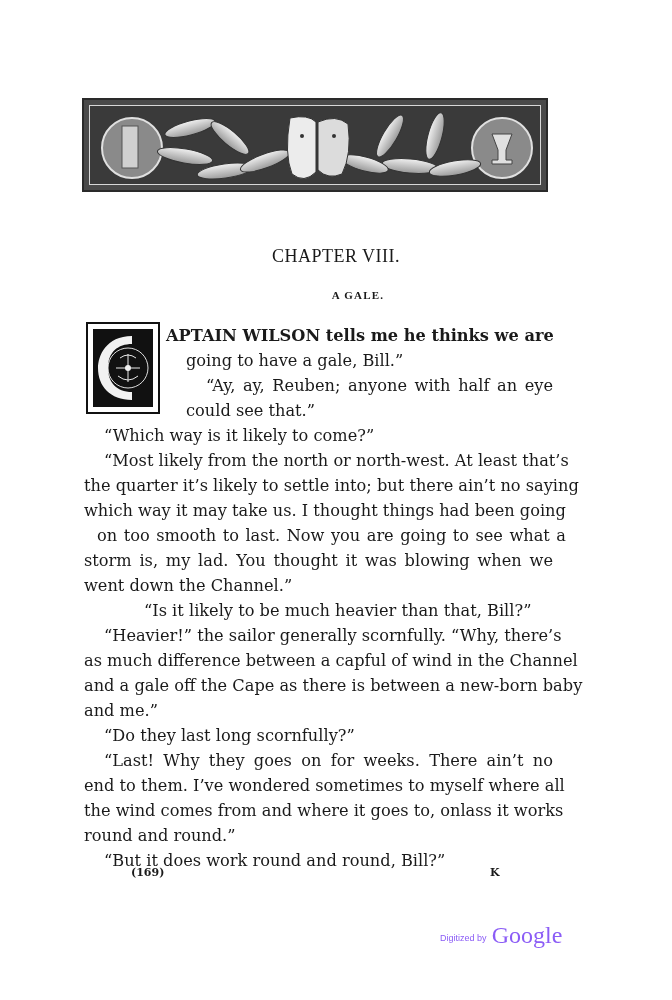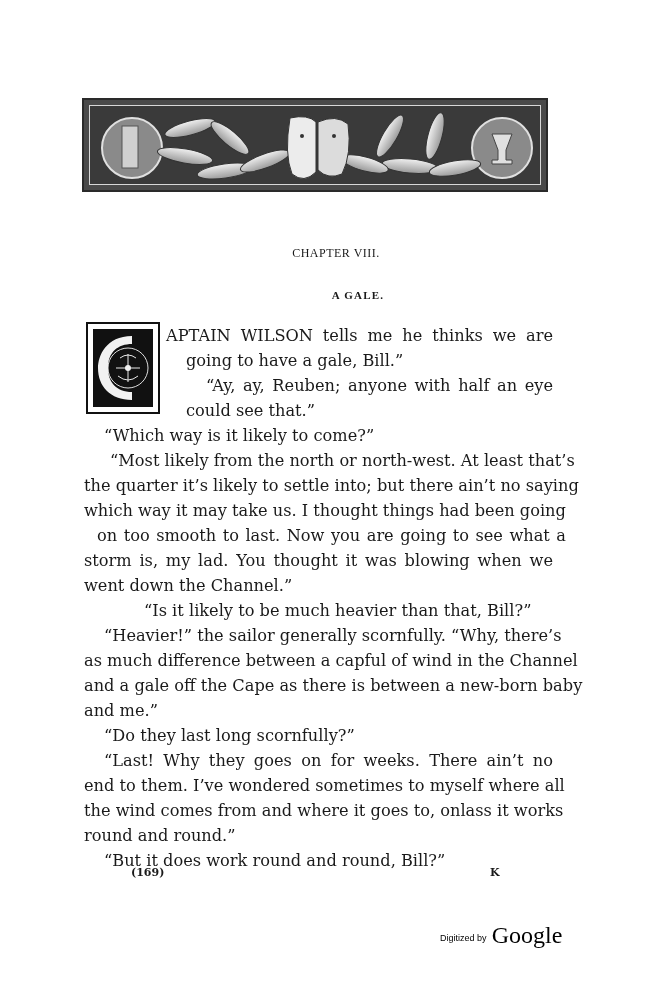--- a/index.html
+++ b/index.html
@@ -3,35 +3,35 @@
   <meta charset="utf-8">
   <style>
     html, body { margin: 0; padding: 0; background: #ffffff; }
     body { width: 672px; height: 1000px; position: relative; overflow: hidden;
       font-family: "DejaVu Serif", "Liberation Serif", serif; color: #1a1a1a; }
     .banner { position: absolute; left: 82px; top: 98px; width: 466px; height: 94px;
       border: 2px solid #2a2a2a; box-sizing: border-box; background: #4a4a4a; overflow: hidden; }
     .banner-inner { position: absolute; left: 5px; top: 5px; right: 5px; bottom: 5px;
       border: 1px solid #d8d8d8; background: #3a3a3a; }
     .chapter-title { position: absolute; left: 0; width: 672px; top: 246px; text-align: center;
-      font-family: "Liberation Serif", serif; font-size: 12px; letter-spacing: 0.5px; }
+      font-family: "Liberation Serif", serif; font-size: 18px; letter-spacing: 0.5px; }
     .chapter-sub { position: absolute; left: 0; width: 640px; top: 289px; text-align: center;
       font-family: "Liberation Serif", serif; font-size: 11px; font-weight: bold; letter-spacing: 1.2px; padding-left: 38px; }
     .dropcap { position: absolute; left: 86px; top: 322px; width: 74px; height: 92px;
       border: 2px solid #111; box-sizing: border-box; background: #fff; }
     .dropcap-inner { position: absolute; left: 4px; top: 4px; right: 4px; bottom: 4px; background: #111; border: 1px solid #fff; }
     .dropcap svg { position: absolute; left: 4px; top: 4px; }
     .line { position: absolute; font-size: 16.2px; line-height: 20px; white-space: nowrap;
       font-family: "DejaVu Serif", serif; text-align: justify; text-align-last: justify; }
     .last { text-align-last: left; }
     .footer-page { position: absolute; left: 131px; top: 866px; font-size: 11px; font-weight: bold;
       font-family: "DejaVu Serif", serif; }
     .footer-sig { position: absolute; left: 490px; top: 866px; font-size: 11px; font-weight: bold;
       font-family: "DejaVu Serif", serif; }
-    .watermark { position: absolute; left: 440px; top: 922px; color: #000000; white-space: nowrap; }
+    .watermark { position: absolute; left: 440px; top: 922px; color: #8b5cf6; white-space: nowrap; }
     .wm-small { font-family: "Liberation Sans", sans-serif; font-size: 9px; vertical-align: 2px; }
     .wm-big { font-family: "Liberation Serif", serif; font-size: 24px; }
   </style>
 </head>
 <body>
 
 <div class="banner">
   <div class="banner-inner">
     <svg width="454" height="82" viewBox="0 0 454 82">
       <defs>
@@ -78,26 +78,26 @@
       <path d="M28 30 q8 -6 16 0"></path>
         <path d="M26 48 q10 8 20 0"></path>
         <path d="M36 26 v28"></path>
         <path d="M24 40 h24"></path>
     </g>
     <circle cx="36" cy="40" r="3" fill="#eee"></circle>
   </svg>
 </div>
 
 <div id="body-text">
-    <div class="line" style="left: 166px; width: 387px; top: 326px;">APTAIN WILSON tells me he thinks we are</div>
+    <div class="line" style="left: 166px; width: 387px; top: 326px; font-weight: bold;">APTAIN WILSON tells me he thinks we are</div>
     <div class="line last" style="left: 186px; width: 367px; top: 351px;">going to have a gale, Bill.”</div>
     <div class="line" style="left: 206px; width: 347px; top: 376px;">“Ay, ay, Reuben; anyone with half an eye</div>
     <div class="line last" style="left: 186px; width: 367px; top: 401px;">could see that.”</div>
     <div class="line last" style="left: 104px; width: 449px; top: 426px;">“Which way is it likely to come?”</div>
-    <div class="line" style="left: 104px; width: 449px; top: 451px; margin-left: 6px;">“Most likely from the north or north-west.  At least that’s</div>
+    <div class="line" style="left: 104px; width: 449px; top: 451px;">“Most likely from the north or north-west.  At least that’s</div>
     <div class="line" style="left: 84px; width: 469px; top: 476px;">the quarter it’s likely to settle into; but there ain’t no saying</div>
     <div class="line" style="left: 84px; width: 469px; top: 501px;">which way it may take us.  I thought things had been going</div>
     <div class="line" style="left: 97px; width: 469px; top: 526px;">on too smooth to last.  Now you are going to see what a</div>
     <div class="line" style="left: 84px; width: 469px; top: 551px;">storm is, my lad.  You thought it was blowing when we</div>
     <div class="line last" style="left: 84px; width: 469px; top: 576px;">went down the Channel.”</div>
     <div class="line last" style="left: 104px; width: 449px; top: 601px; margin-left: 40px;">“Is it likely to be much heavier than that, Bill?”</div>
     <div class="line" style="left: 104px; width: 449px; top: 626px;">“Heavier!” the sailor generally scornfully.  “Why, there’s</div>
     <div class="line" style="left: 84px; width: 469px; top: 651px;">as much difference between a capful of wind in the Channel</div>
     <div class="line" style="left: 84px; width: 469px; top: 676px;">and a gale off the Cape as there is between a new-born baby</div>
     <div class="line last" style="left: 84px; width: 469px; top: 701px;">and me.”</div>

